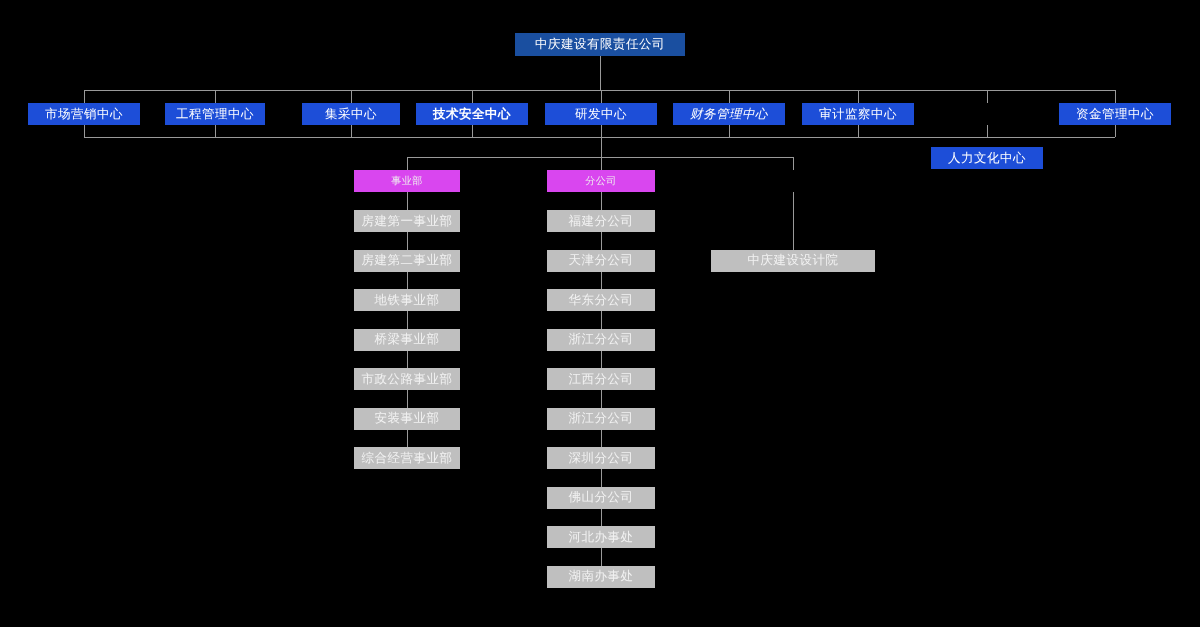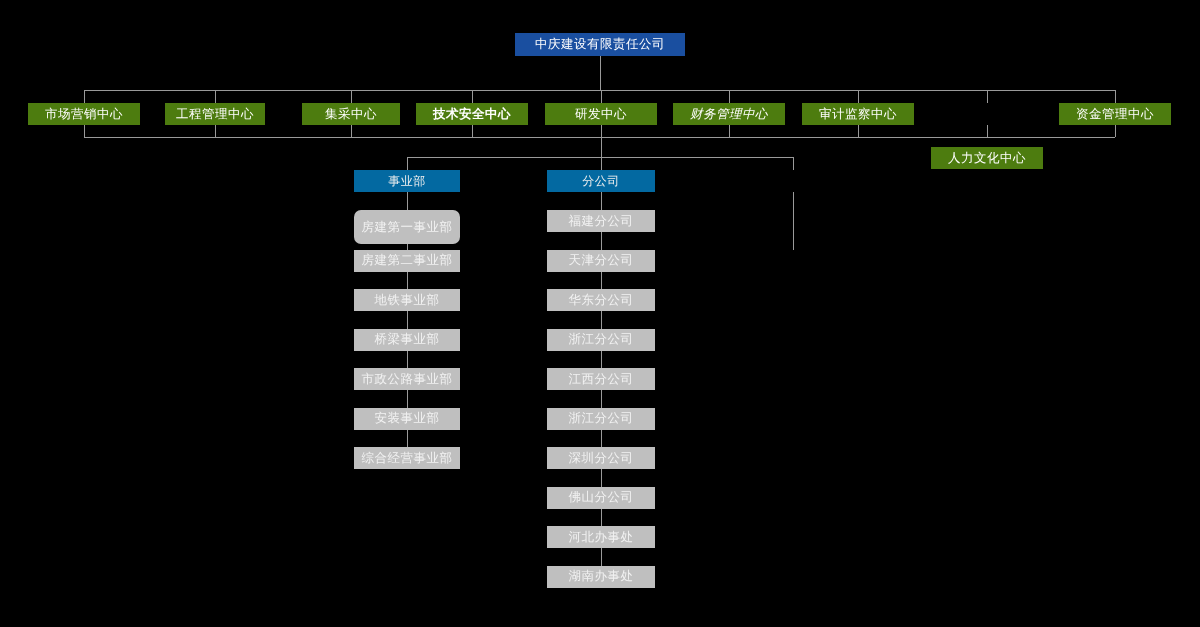--- a/index.html
+++ b/index.html
@@ -35,30 +35,30 @@
   }
 
   .node-root {
     background: #1a4fa0;
     color: #ffffff;
     font-size: 12.5px;
     height: 23px;
   }
 
   .node-dept {
-    background: #4d7c0f;
+    background: #1d4ed8;
     color: #ffffff;
     font-size: 12.5px;
     height: 22px;
   }
 
   .node-group {
-    background: #0369a1;
+    background: #d946ef;
     color: #efefef;
-    font-size: 12px;
+    font-size: 10px;
     height: 22px;
   }
 
   .node-leaf {
     background: #bfbfbf;
     color: #f2f2f2;
     font-size: 12.5px;
     height: 22px;
   }
 
@@ -106,31 +106,32 @@
     <div class="node node-dept" style="left: 28px; top: 103px; width: 112px; height: 22px;">市场营销中心</div>
     <div class="node node-dept" style="left: 165px; top: 103px; width: 100px; height: 22px;">工程管理中心</div>
     <div class="node node-dept" style="left: 302px; top: 103px; width: 98px; height: 22px;">集采中心</div>
     <div class="node node-dept" style="left: 416px; top: 103px; width: 112px; height: 22px; font-weight: bold;">技术安全中心</div>
     <div class="node node-dept" style="left: 545px; top: 103px; width: 112px; height: 22px;">研发中心</div>
     <div class="node node-dept" style="left: 673px; top: 103px; width: 112px; height: 22px; font-style: italic;">财务管理中心</div>
     <div class="node node-dept" style="left: 802px; top: 103px; width: 112px; height: 22px;">审计监察中心</div>
     <div class="node node-dept" style="left: 931px; top: 103px; width: 112px; height: 22px; margin-top: 44px;">人力文化中心</div>
     <div class="node node-dept" style="left: 1059px; top: 103px; width: 112px; height: 22px;">资金管理中心</div>
     <div class="node node-group" style="left: 354px; top: 170px; width: 106px; height: 22px;">事业部</div>
-    <div class="node node-leaf" style="left: 354px; top: 210px; width: 106px; height: 34px; border-radius: 7px;">房建第一事业部</div>
+    <div class="node node-leaf" style="left: 354px; top: 210px; width: 106px; height: 22px;">房建第一事业部</div>
     <div class="node node-leaf" style="left: 354px; top: 249.5px; width: 106px; height: 22px;">房建第二事业部</div>
     <div class="node node-leaf" style="left: 354px; top: 289px; width: 106px; height: 22px;">地铁事业部</div>
     <div class="node node-leaf" style="left: 354px; top: 328.5px; width: 106px; height: 22px;">桥梁事业部</div>
     <div class="node node-leaf" style="left: 354px; top: 368px; width: 106px; height: 22px;">市政公路事业部</div>
     <div class="node node-leaf" style="left: 354px; top: 407.5px; width: 106px; height: 22px;">安装事业部</div>
     <div class="node node-leaf" style="left: 354px; top: 447px; width: 106px; height: 22px;">综合经营事业部</div>
     <div class="node node-group" style="left: 547px; top: 170px; width: 108px; height: 22px;">分公司</div>
     <div class="node node-leaf" style="left: 547px; top: 210px; width: 108px; height: 22px;">福建分公司</div>
     <div class="node node-leaf" style="left: 547px; top: 249.5px; width: 108px; height: 22px;">天津分公司</div>
     <div class="node node-leaf" style="left: 547px; top: 289px; width: 108px; height: 22px;">华东分公司</div>
     <div class="node node-leaf" style="left: 547px; top: 328.5px; width: 108px; height: 22px;">浙江分公司</div>
     <div class="node node-leaf" style="left: 547px; top: 368px; width: 108px; height: 22px;">江西分公司</div>
     <div class="node node-leaf" style="left: 547px; top: 407.5px; width: 108px; height: 22px;">浙江分公司</div>
     <div class="node node-leaf" style="left: 547px; top: 447px; width: 108px; height: 22px;">深圳分公司</div>
     <div class="node node-leaf" style="left: 547px; top: 486.5px; width: 108px; height: 22px;">佛山分公司</div>
     <div class="node node-leaf" style="left: 547px; top: 526px; width: 108px; height: 22px;">河北办事处</div>
     <div class="node node-leaf" style="left: 547px; top: 565.5px; width: 108px; height: 22px;">湖南办事处</div>
+    <div class="node node-leaf" style="left: 711px; top: 249.5px; width: 164px; height: 22px;">中庆建设设计院</div>
   </div>
 
 </body></html>

